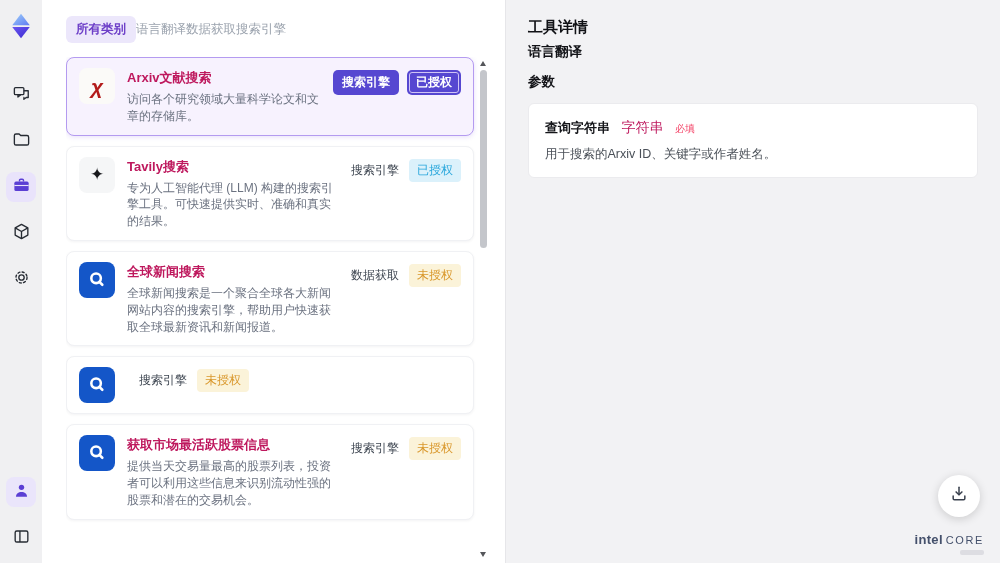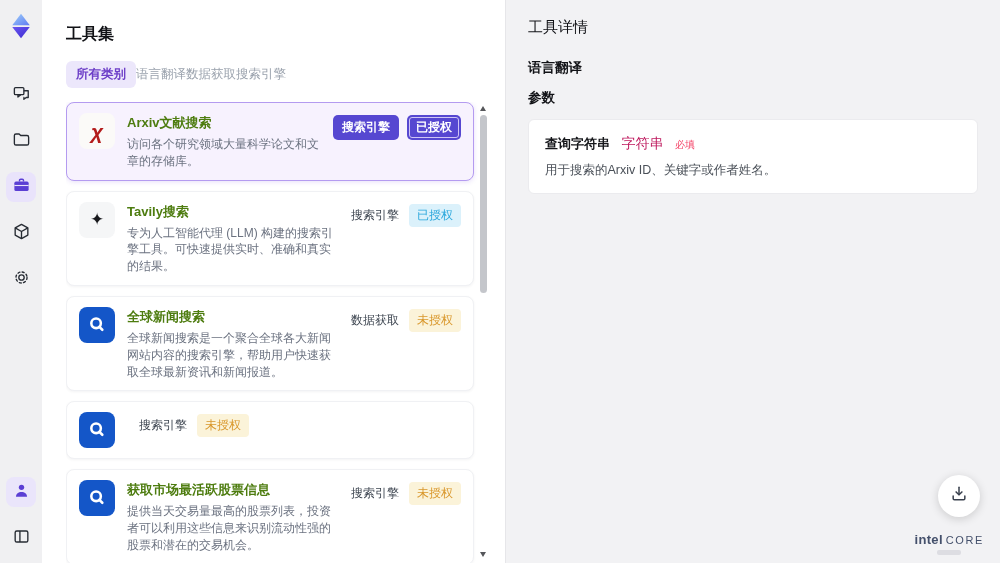--- a/index.html
+++ b/index.html
@@ -28,52 +28,52 @@
   .tool-card { display:flex; align-items:flex-start; background:#fff; border:1px solid #f0f1f4; border-radius:8px; padding:10px 12px; box-shadow:0 1px 3px rgba(20,20,40,.05); cursor:pointer; }
   .tool-card.selected { background:#f7f2fe; border:1.5px solid #b49bf0; box-shadow:0 1px 5px rgba(120,80,220,.18); }
   .tool-icon { width:36px; height:36px; border-radius:8px; flex-shrink:0; margin-right:12px; display:flex; align-items:center; justify-content:center; }
   .icon-arxiv { background:#fbfaf8; }
   .icon-arxiv .chi { color:var(--arxiv-red,#b31b1b); font-size:21px; font-weight:bold; font-style:italic; line-height:1; }
   .icon-tavily { background:#f5f6f7; color:#17181c; font-size:17px; }
   .icon-blue-search { background:var(--icon-blue,#1456c8); }
   .icon-blue-search svg { width:22px; height:22px; }
 
   .tool-text { flex:1; min-width:0; padding-top:1px; }
-  .tool-name { font-size:13px; font-weight:bold; color:#4d7c0f; margin-bottom:4px; }
+  .tool-name { font-size:13px; font-weight:bold; color:#be185d; margin-bottom:4px; }
   .tool-desc { font-size:12px; color:#6b7280; line-height:1.4; }
   .tool-tags { display:flex; gap:8px; margin-left:10px; flex-shrink:0; align-items:flex-start; padding-top:2px; white-space:nowrap; }
   .cat-tag { font-size:12px; color:#3f4752; padding:3px 2px; }
   .auth-tag { font-size:12px; padding:3px 8px; border-radius:4px; }
   .auth-authorized .auth-tag { background:#dbf1fb; color:#2aa7dc; }
   .auth-unauthorized .auth-tag { background:#fbf3d9; color:#d9972b; }
   .tool-card.selected .cat-tag, .tool-card.selected .auth-tag { background:var(--accent-solid,#5647d1); color:#fff; font-weight:bold; border-radius:5px; padding:4px 9px; font-size:12px; }
   .tool-card.selected .auth-tag { outline:1px solid #cfc4f5; outline-offset:-3px; }
 
   
   .scrollbar { position:absolute; top:4px; bottom:6px; right:0; width:10px; display:flex; flex-direction:column; align-items:center; }
   .sb-up { width:0; height:0; border-left:3.5px solid transparent; border-right:3.5px solid transparent; border-bottom:5px solid #55565a; margin-bottom:4px; }
   .sb-down { width:0; height:0; border-left:3.5px solid transparent; border-right:3.5px solid transparent; border-top:5px solid #55565a; margin-top:4px; }
   .sb-thumb { width:7px; height:178px; background:#c4c6cb; border-radius:4px; }
   .sb-track { flex:1; }
 
   
   .detail { flex:1; background:#f2f2f4; border-left:1px solid #e6e6e9; padding:18px 22px; position:relative; }
-  .detail-title { font-size:15px; font-weight:normal; margin-bottom:22px; color:#111216; }
+  .detail-title { font-size:15px; font-weight:bold; margin-bottom:6px; color:#111216; }
   .section-heading { font-size:13.5px; font-weight:bold; margin-bottom:12px; color:#111216; }
   .intro-box { background:#fff; border:1px solid #ebebee; border-radius:6px; padding:15px 16px; font-size:13px; color:#2f3137; line-height:1.5; margin-bottom:24px; }
   .param-card { background:#fff; border:1px solid #ebebee; border-radius:6px; padding:14px 16px; }
   .param-name { font-size:13px; font-weight:bold; color:#15161a;text-align:right; }
   .param-type { font-size:14px; color:#be185d; margin-left:7px; }
   .param-required { font-size:10px; color:#f4486b; margin-left:7px; }
   .param-desc { font-size:12.5px; color:#4a5058; margin-top:9px; }
 
   
   .fab { position:absolute; right:20px; bottom:46px; width:42px; height:42px; border-radius:50%; background:#fff; box-shadow:0 2px 10px rgba(0,0,0,.16); display:flex; align-items:center; justify-content:center; cursor:pointer; }
   .fab svg { width:20px; height:20px; }
-  .intel { position:absolute; right:16px; bottom:8px; display:flex; flex-direction:column; align-items:center; }
+  .intel { position:absolute; right:16px; bottom:8px; display:flex; flex-direction:column; align-items:flex-end; }
   .intel-line { color:#44506b; }
   .intel-word { font-size:13px; font-weight:bold; letter-spacing:.3px; }
   .core-word { font-size:11px; text-transform:uppercase; letter-spacing:1.6px; margin-left:3px; }
   .intel-sub { width:24px; height:5px; background:#dddde2; border-radius:2px; margin-top:2px; }
 </style>
 </head>
 <body>
 
 <div class="app">
 
@@ -151,21 +151,20 @@
       <span>
         <svg viewBox="0 0 24 24" width="19" height="19" fill="none" stroke="#262b33" stroke-width="1.7">
           <rect x="4" y="5" width="16" height="14" rx="2"></rect>
           <line x1="10" y1="5" x2="10" y2="19"></line>
         </svg>
       </span>
     </div>
   </aside>
 
   <section class="main">
-    <h1 class="page-title">工具集</h1>
     <div class="tabs">
         <button class="tab active">所有类别</button>
         <button class="tab">语言翻译</button>
         <button class="tab">数据获取</button>
         <button class="tab">搜索引擎</button>
       </div>
     <div class="list-wrap">
       <div class="tool-list">
           <div class="tool-card selected auth-authorized">
     <div class="tool-icon icon-arxiv">

